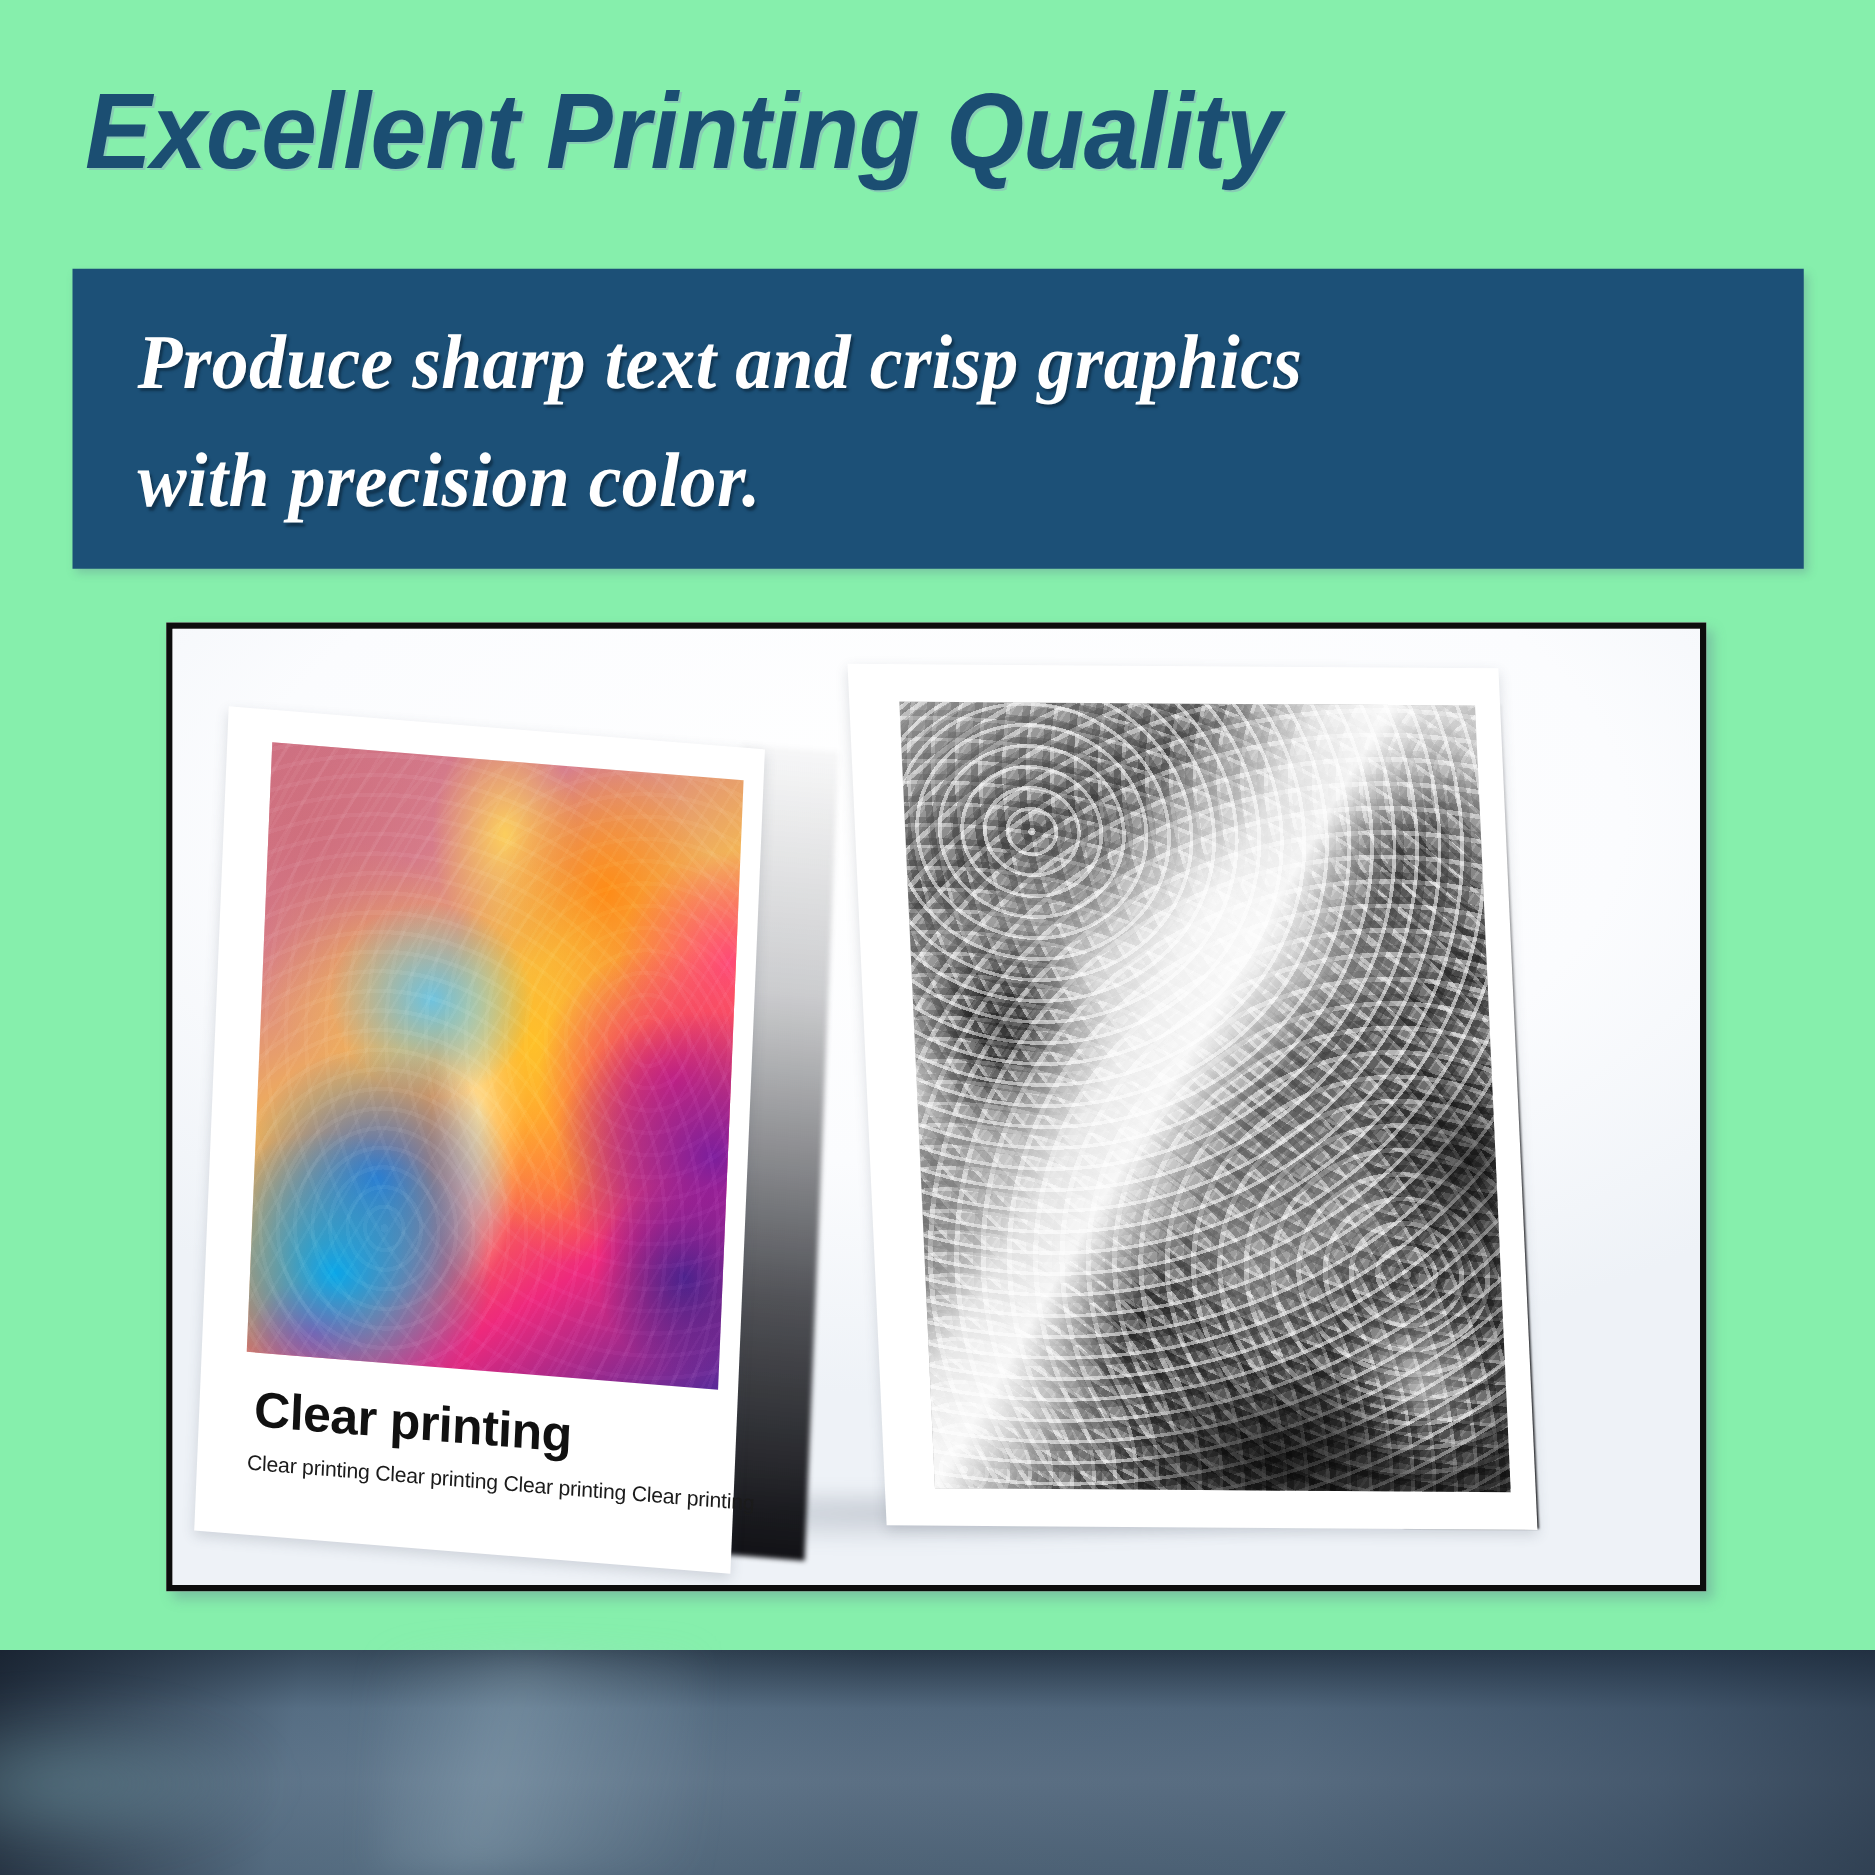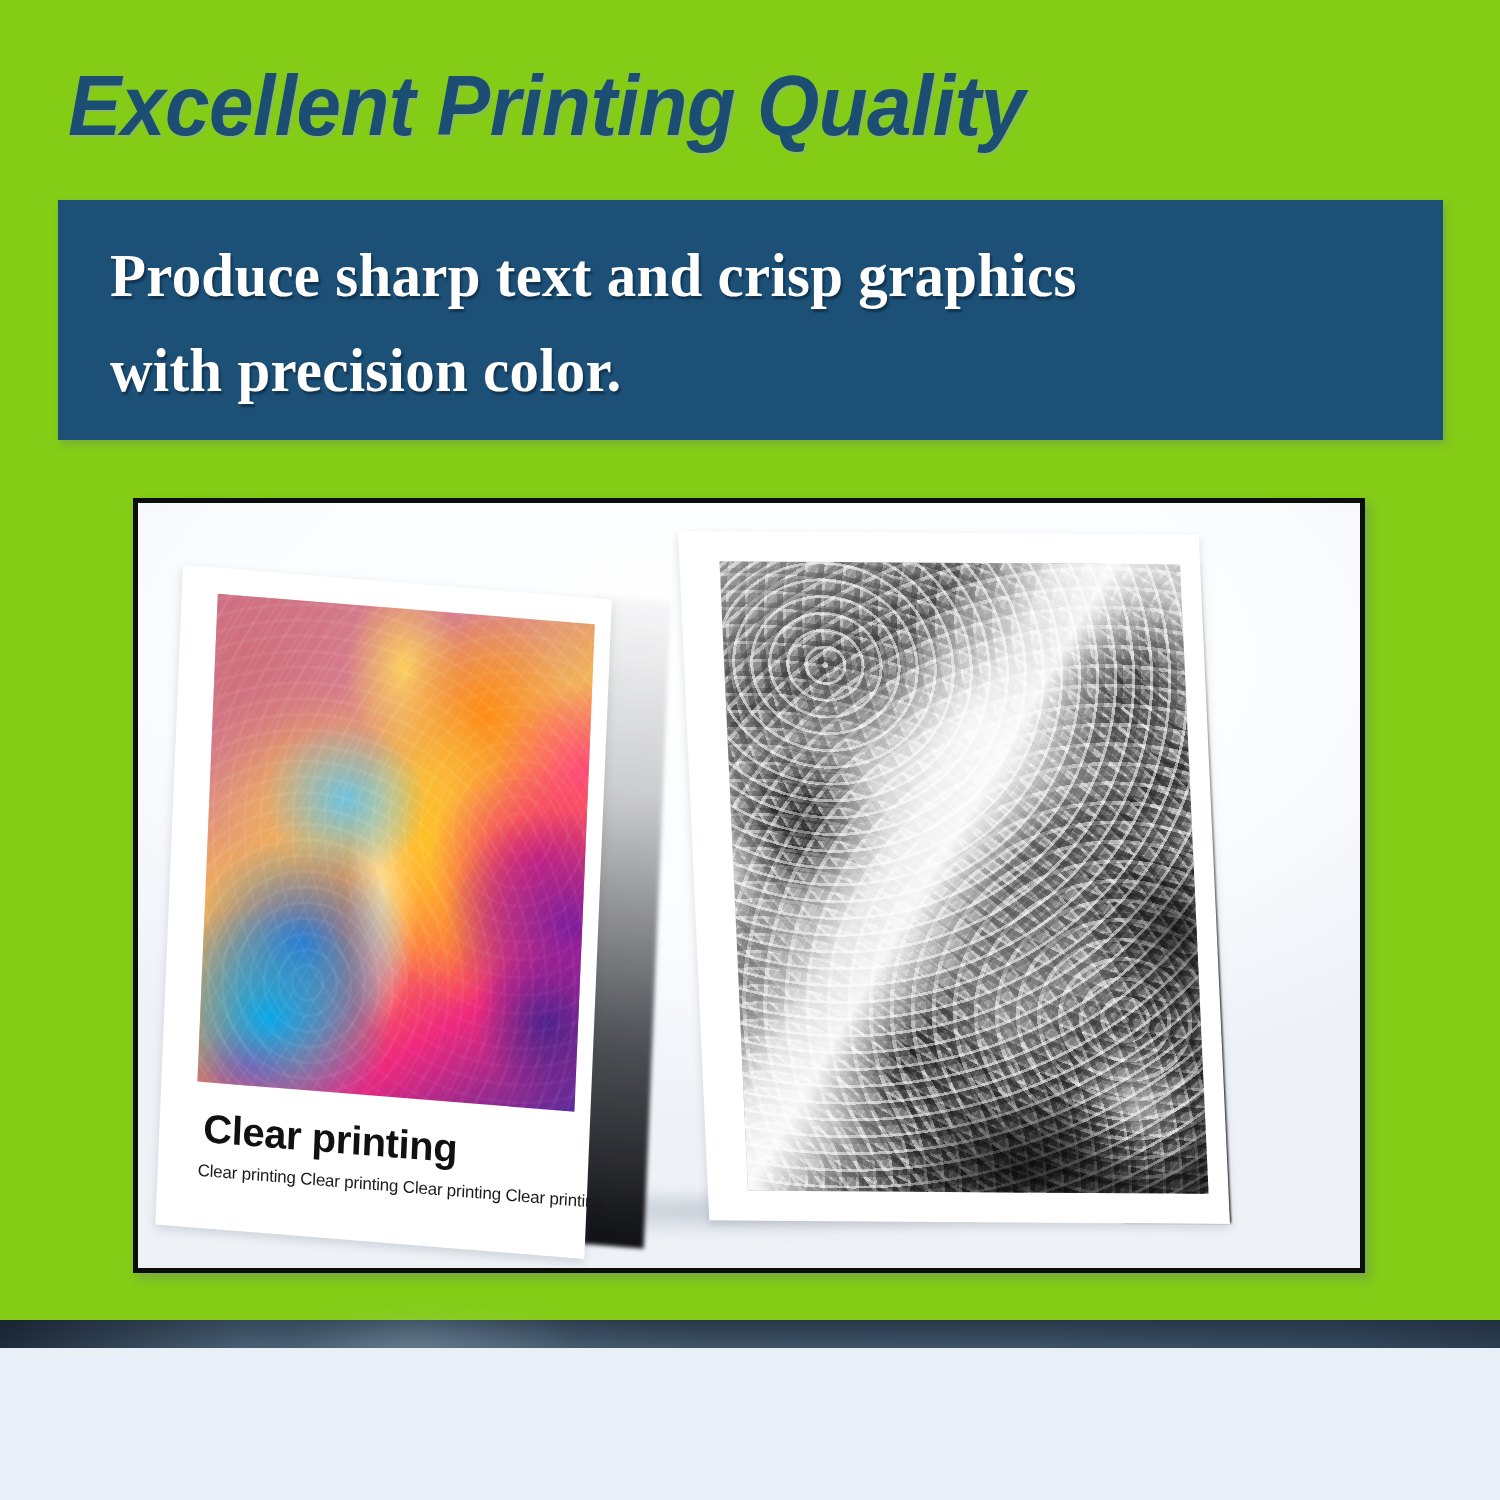--- a/index.html
+++ b/index.html
@@ -14,22 +14,22 @@
   body {
     font-family: "Liberation Sans", sans-serif;
     background: #e9eff7;
     position: relative;
   }
 
   .page {
     position: absolute;
     inset: 0;
     width: 1500px;
-    height: 1348px;
-    background: #84cc16;
+    height: 1500px;
+    background: #86efac;
     overflow: hidden;
   }
 
   
   .headline {
     position: absolute;
     left: 68px;
     top: 62px;
     width: 1200px;
     font-family: "Liberation Sans", "DejaVu Sans", sans-serif;
@@ -42,25 +42,26 @@
     transform: scaleX(0.93);
     transform-origin: left center;
     white-space: nowrap;
     text-shadow: 2px 2px 0 rgba(140,165,190,0.45);
   }
 
   
   .banner {
     position: absolute;
     left: 58px;
-    top: 200px;
+    top: 215px;
     width: 1385px;
     height: 240px;
     background: #1c5077;
     box-shadow: 3px 4px 7px rgba(90,110,135,0.30);
+    font-style: italic;
   }
 
   .banner-inner {
     position: absolute;
     left: 52px;
     top: 28px;
     right: 24px;
   }
 
   .banner-line {

